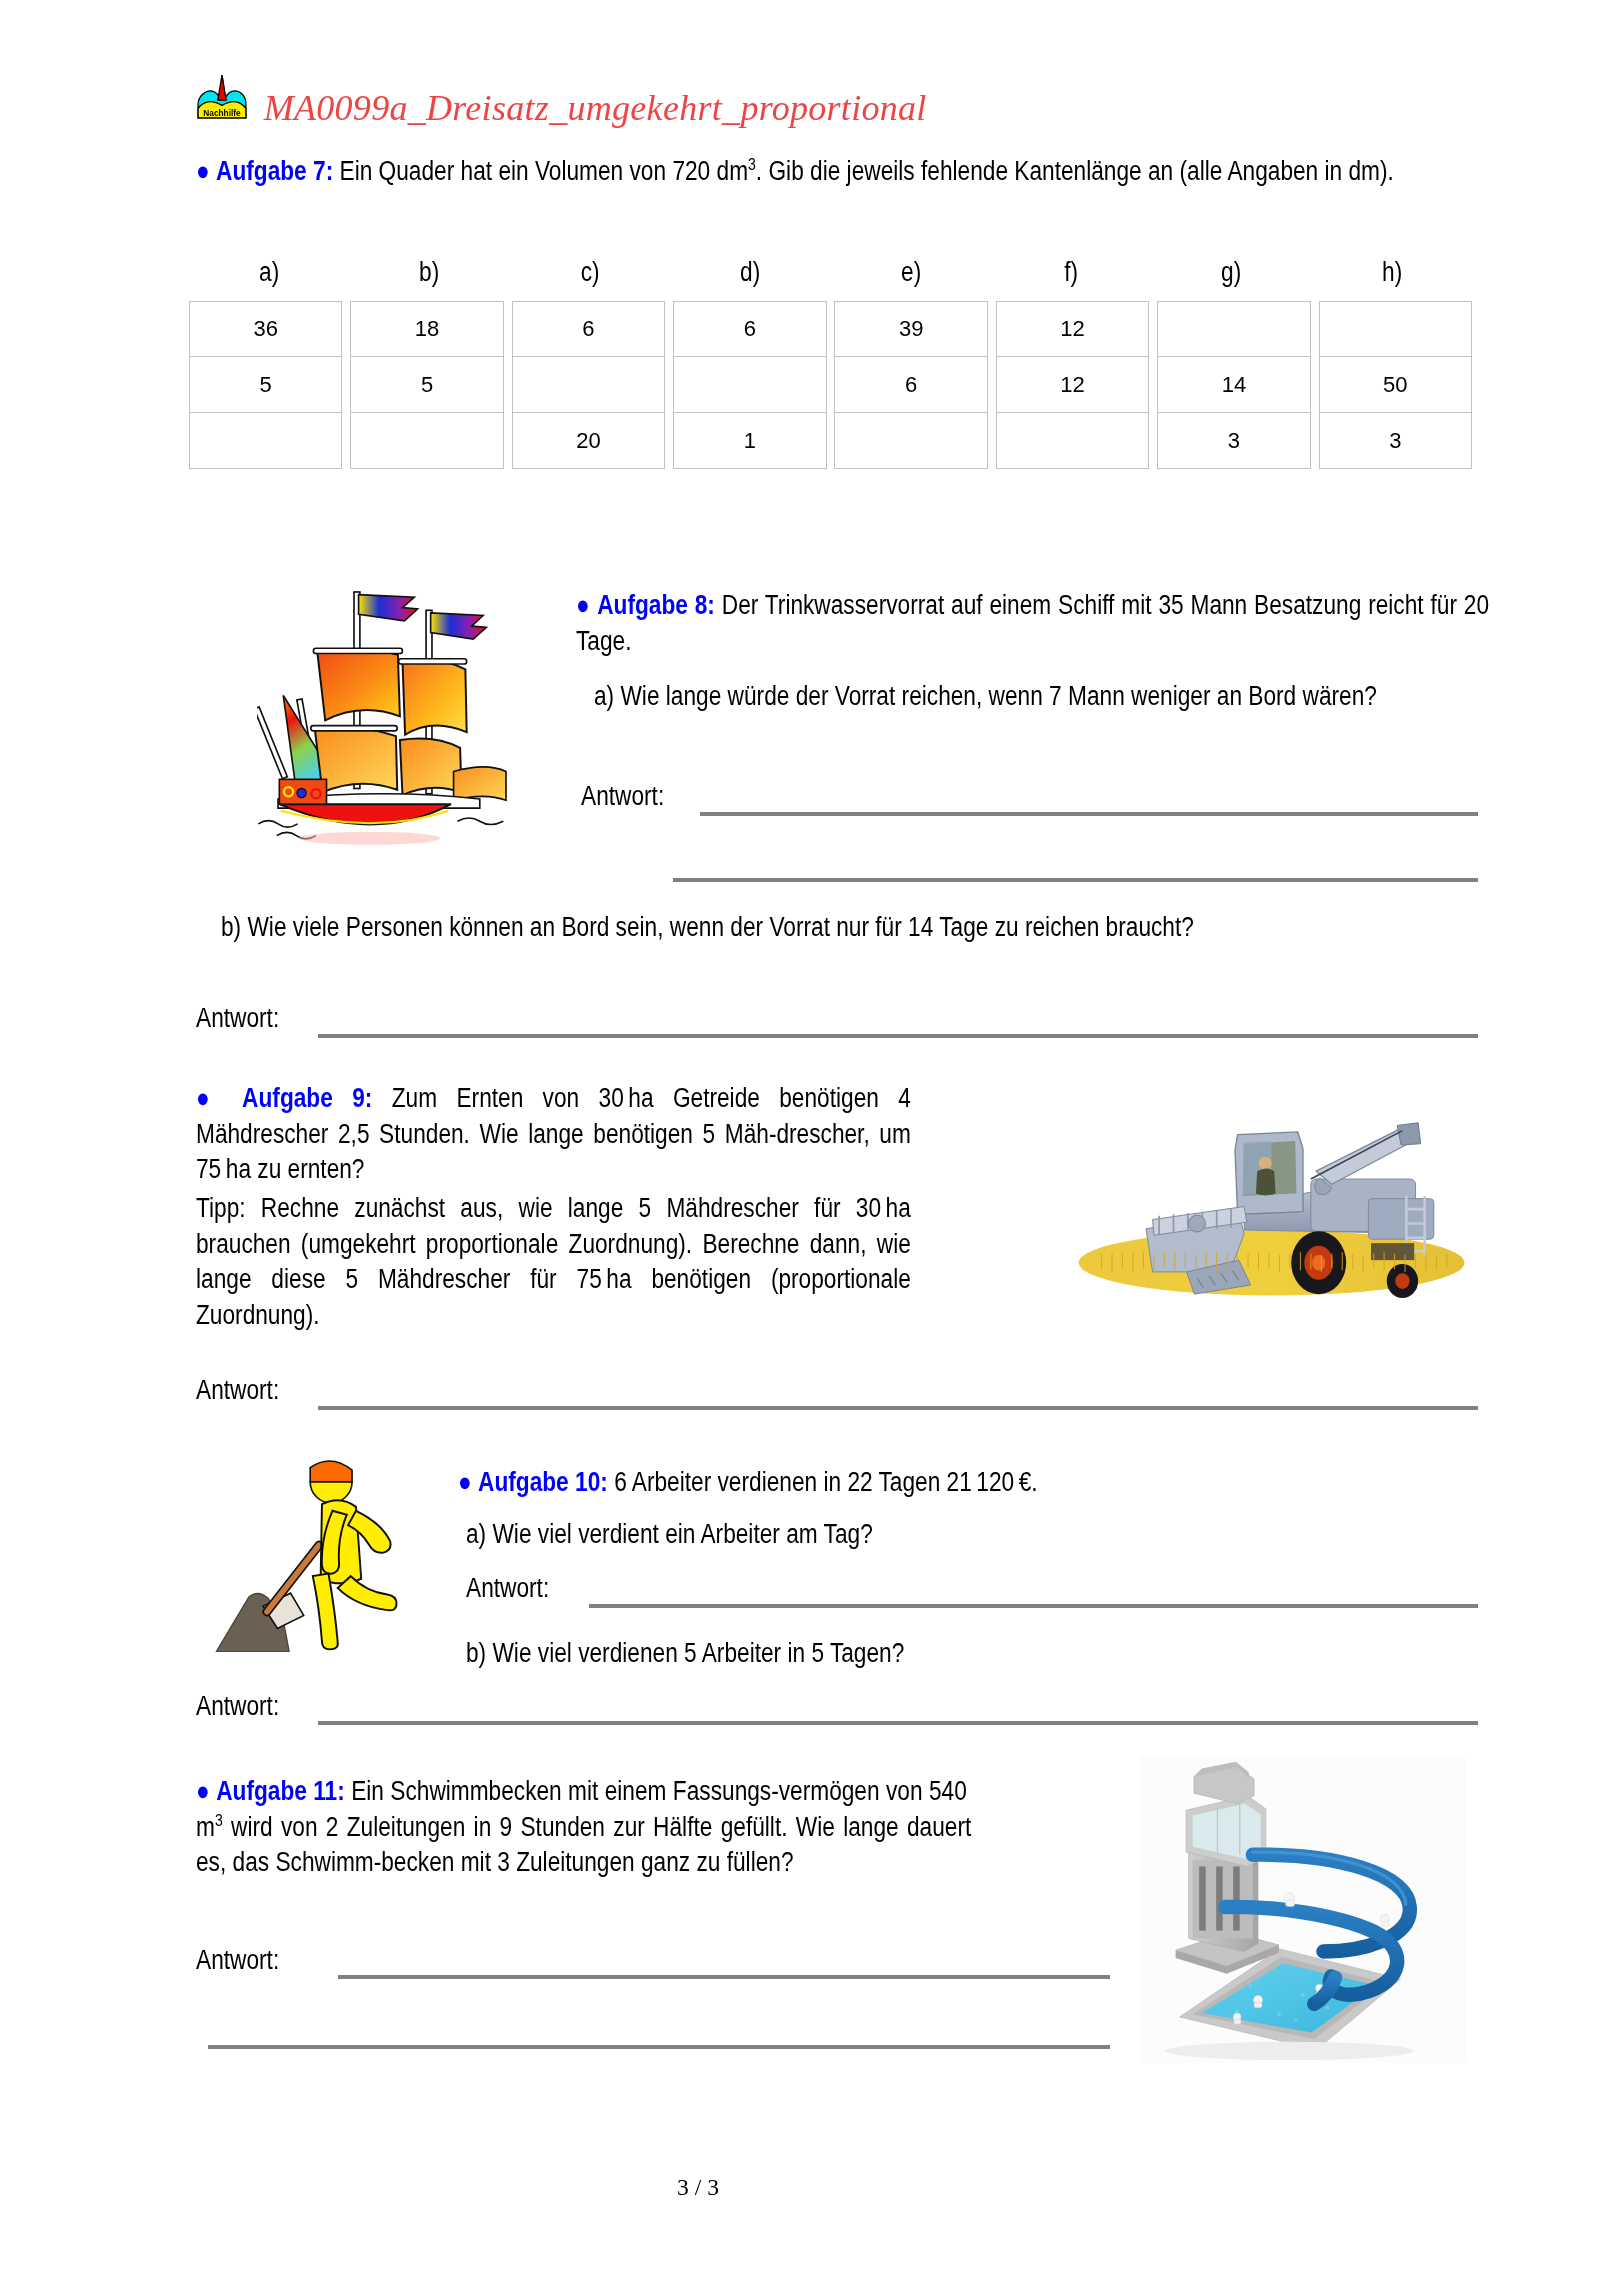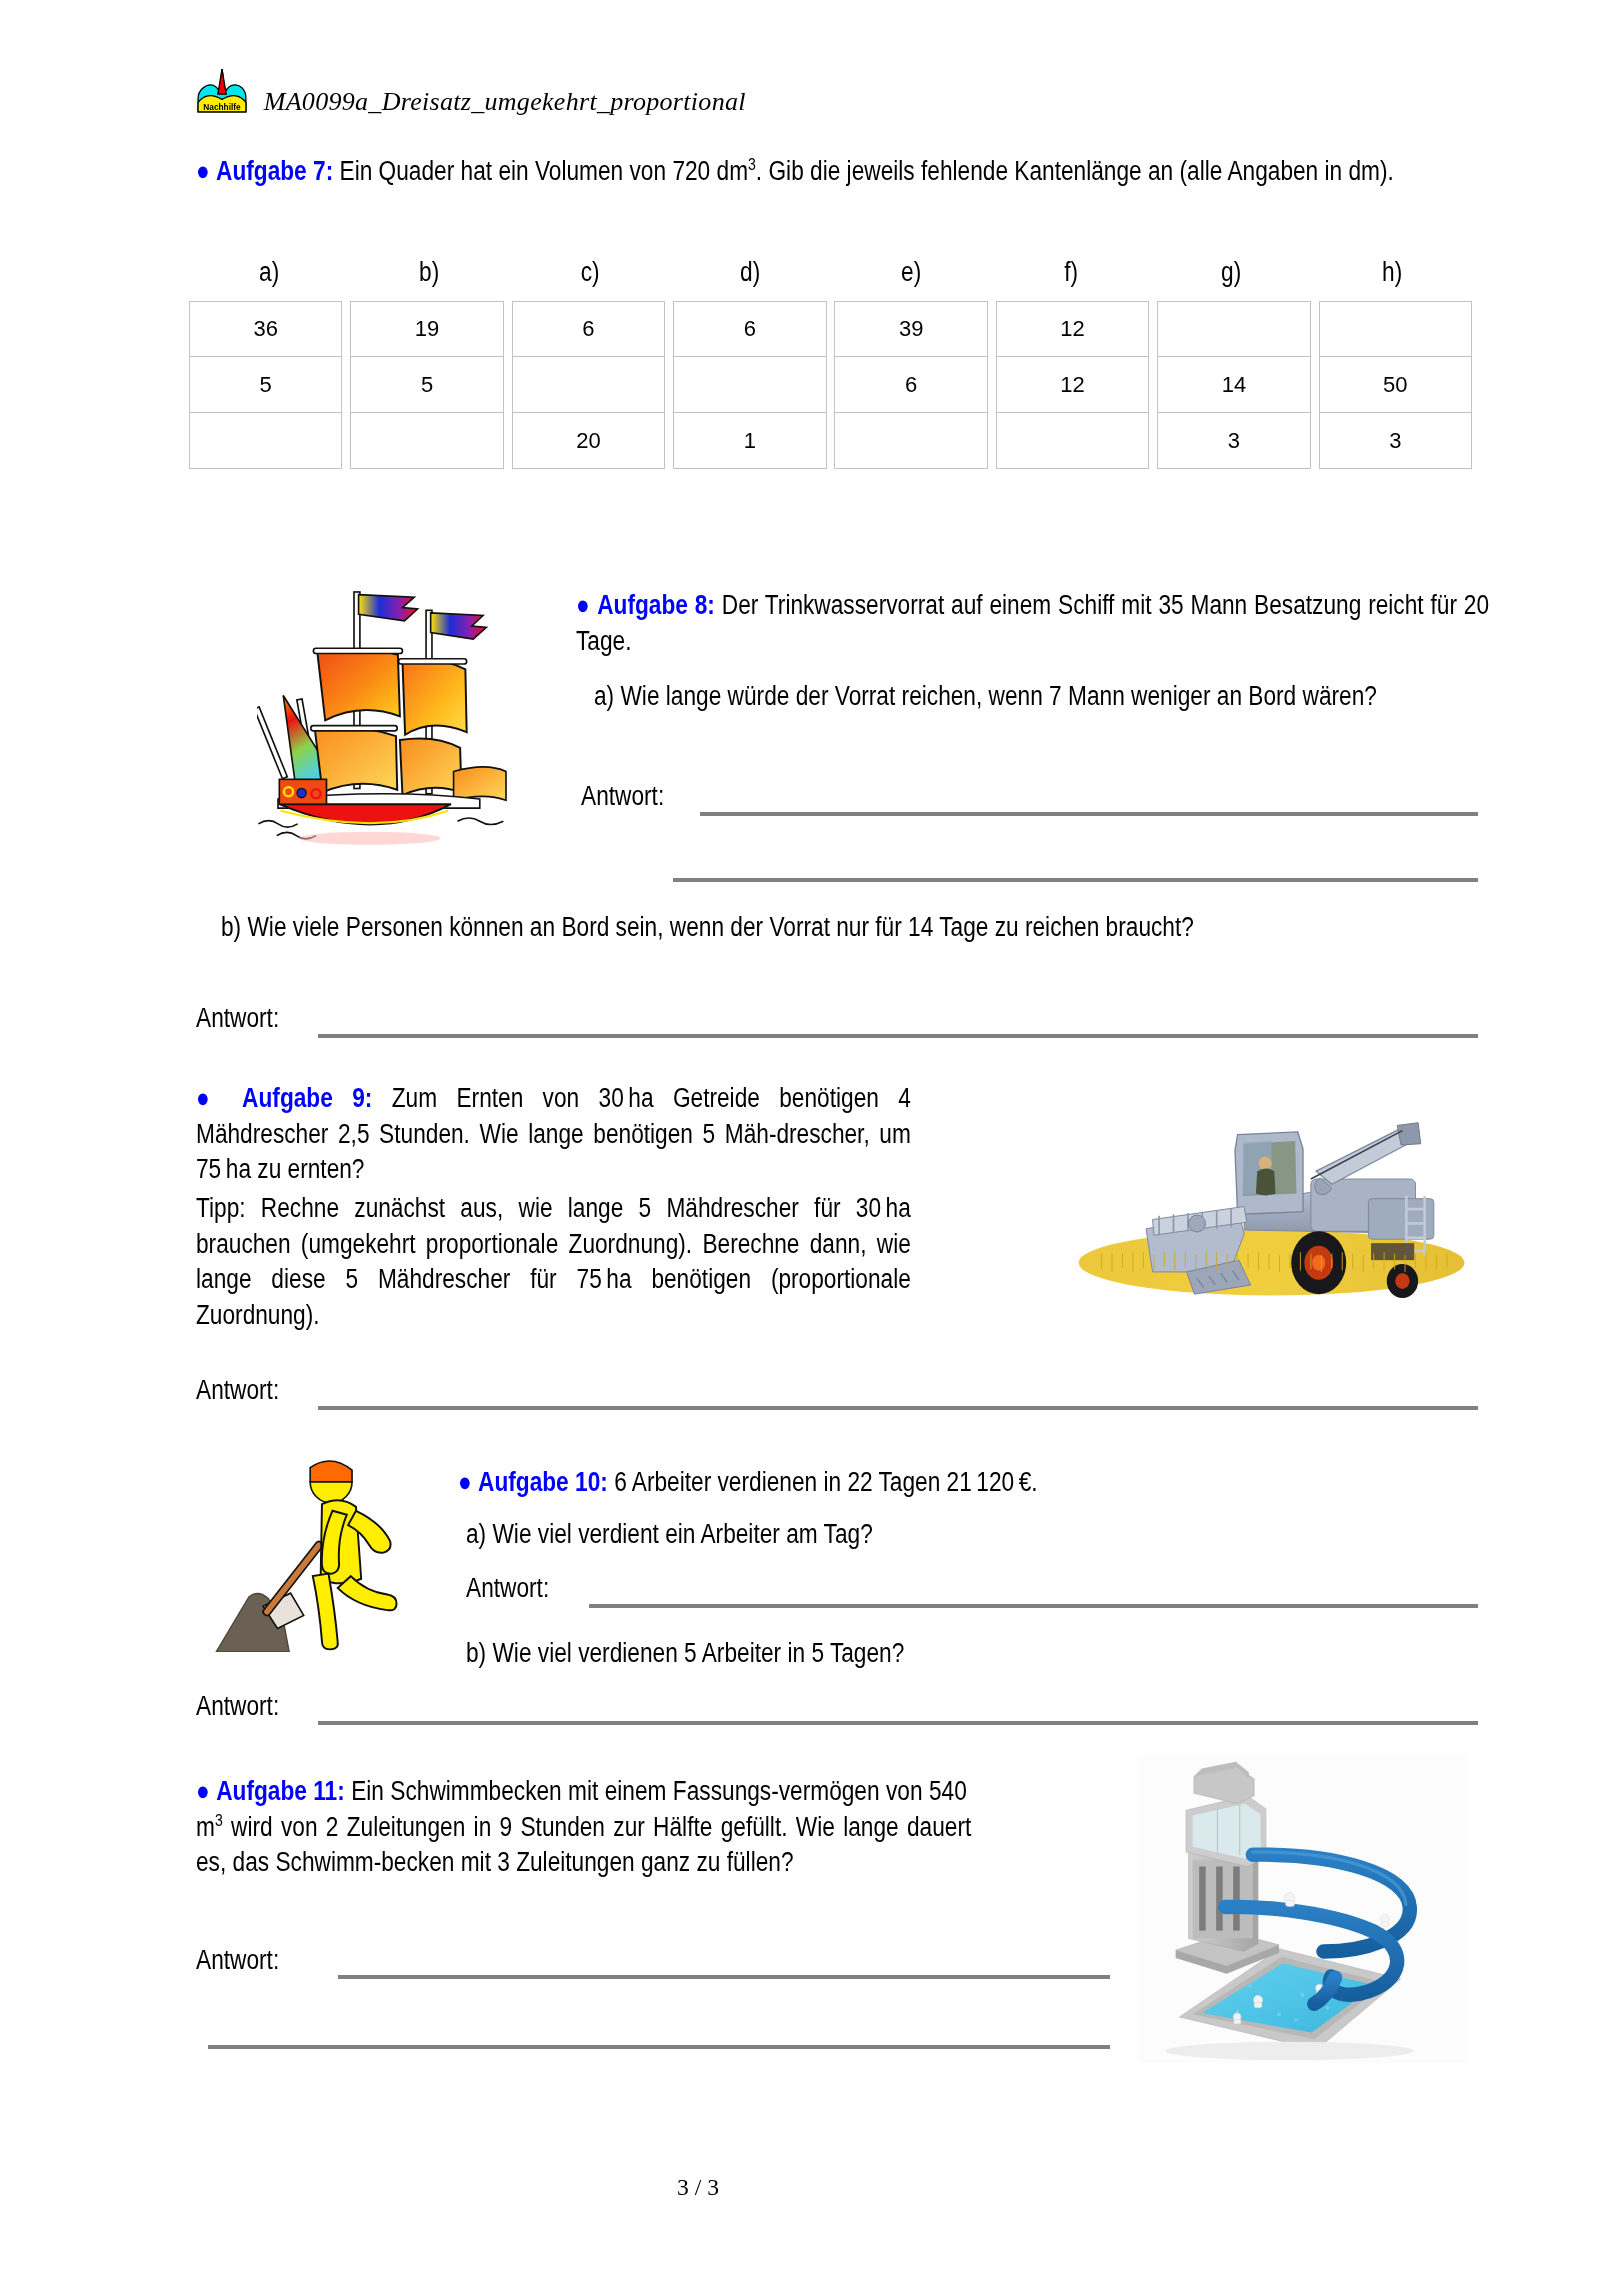--- a/index.html
+++ b/index.html
@@ -13,23 +13,23 @@
     overflow: hidden;
   }
   .page { position:relative; width:1623px; height:2295px;padding-left:8px; }
 
   
   .header { position:absolute; left:196px; top:63px; display:flex; align-items:center; gap:15.7px; }
   .logo { width:52px; height:47px; display:block; }
   .doc-title {
     font-family: "Liberation Serif", serif;
     font-style: italic;
-    font-size: 26px;
+    font-size: 36px;
     letter-spacing: 0.3px;
-    color:#000000;
+    color:#ef4444;
     white-space:nowrap;
     margin-top:24px;
   }
 
   
   .body-text {
     font-family: "Liberation Sans", sans-serif;
     font-size: 27px;
     line-height: 1.32;
     color:#000;
@@ -115,21 +115,21 @@
     </div>
     <div class="tbl-grid">
 
       <div class="tcol">
           <div class="tcell">36</div>
           <div class="tcell">5</div>
           <div class="tcell"></div>
         </div>
 
       <div class="tcol">
-          <div class="tcell">19</div>
+          <div class="tcell">18</div>
           <div class="tcell">5</div>
           <div class="tcell"></div>
         </div>
 
       <div class="tcol">
           <div class="tcell">6</div>
           <div class="tcell"></div>
           <div class="tcell">20</div>
         </div>
 

